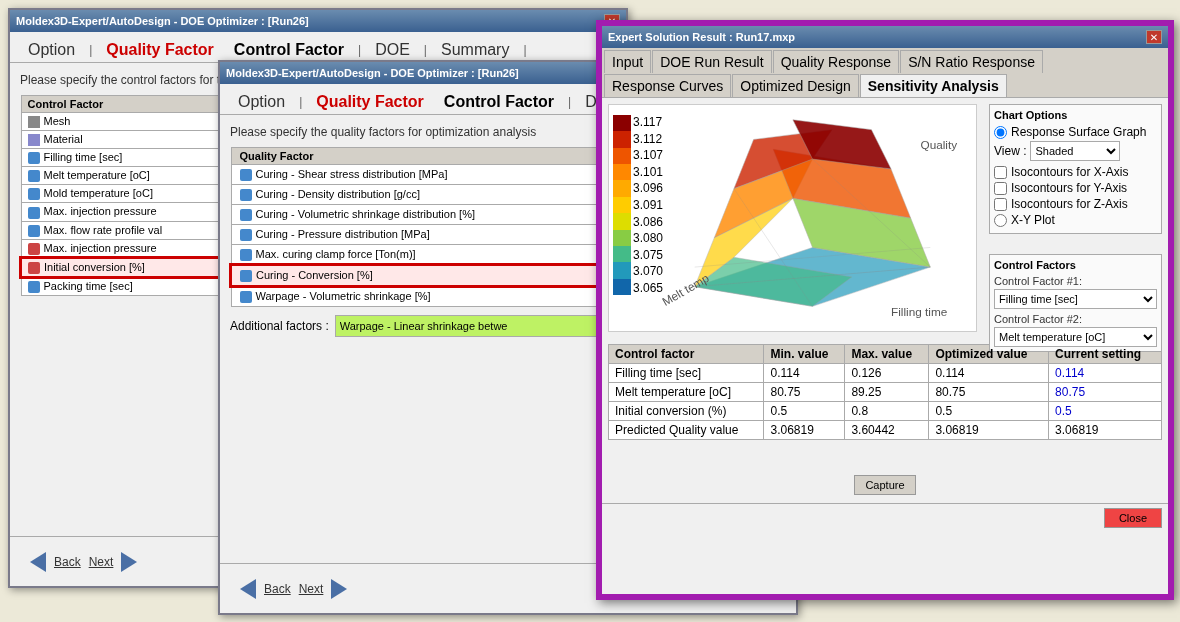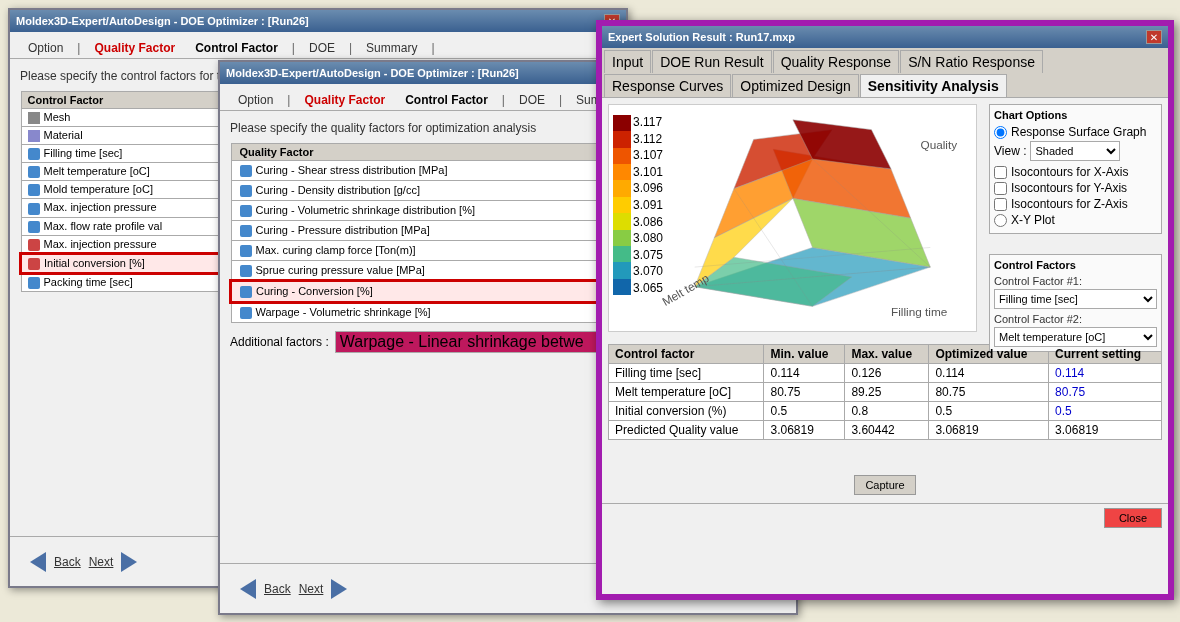--- a/index.html
+++ b/index.html
@@ -40,21 +40,21 @@
       display: flex;
       align-items: center;
       padding: 6px 10px 0 10px;
       background: #f0f0f0;
       border-bottom: 1px solid #aaa;
       gap: 4px;
     }
     .tab {
       padding: 3px 8px;
       cursor: pointer;
-      font-size: 12px;
+      font-size: 16px;
       color: #333;
       text-align: right;
     }
     .tab.active { font-weight: bold; color: #c00; }
     .tab-separator { color: #666; margin: 0 2px; }
     .tab.bold-black { font-weight: bold; color: #000; }
 
     
     .content { padding: 10px; }
     .subtitle { font-size: 12px; margin-bottom: 8px; color: #333; }
@@ -159,23 +159,23 @@
     }
     .row-highlighted td { border: 2px solid #c00 !important; }
 
     .additional-row {
       display: flex; align-items: center;
       margin-top: 8px; gap: 6px;
     }
     .additional-input {
       flex: 1;
       border: 1px solid #aaa;
-      background: #be185d;
+      background: #bef264;
       padding: 2px 4px;
-      font-size: 16px;
+      font-size: 11px;
       height: 22px;
     }
 
     
     .expert-window {
       position: absolute;
       top: 20px; left: 596px;
       width: 578px;
       height: 580px;
       background: #f0f0f0;
@@ -460,24 +460,20 @@
         <tr>
           <td><span style="display:inline-block;width:12px;height:12px;background:#4488cc;margin-right:4px;vertical-align:middle;border-radius:2px;"></span>Curing - Volumetric shrinkage distribution [%]</td>
           <td class="check-col"><input type="checkbox" style=""></td>
         </tr>
         <tr>
           <td><span style="display:inline-block;width:12px;height:12px;background:#4488cc;margin-right:4px;vertical-align:middle;border-radius:2px;"></span>Curing - Pressure distribution [MPa]</td>
           <td class="check-col"><input type="checkbox" style=""></td>
         </tr>
         <tr>
           <td><span style="display:inline-block;width:12px;height:12px;background:#4488cc;margin-right:4px;vertical-align:middle;border-radius:2px;"></span>Max. curing clamp force [Ton(m)]</td>
-          <td class="check-col"><input type="checkbox" style=""></td>
-        </tr>
-        <tr>
-          <td><span style="display:inline-block;width:12px;height:12px;background:#4488cc;margin-right:4px;vertical-align:middle;border-radius:2px;"></span>Sprue curing pressure value [MPa]</td>
           <td class="check-col"><input type="checkbox" style=""></td>
         </tr>
         <tr class="row-highlighted" style="outline:2px solid #c00;">
           <td style="border:2px solid #c00; background:#ffe8e8;"><span style="display:inline-block;width:12px;height:12px;background:#4488cc;margin-right:4px;vertical-align:middle;border-radius:2px;"></span>Curing - Conversion [%]</td>
           <td class="check-col" style="border:2px solid #c00;"><input type="checkbox" style=""></td>
         </tr>
         <tr>
           <td><span style="display:inline-block;width:12px;height:12px;background:#4488cc;margin-right:4px;vertical-align:middle;border-radius:2px;"></span>Warpage - Volumetric shrinkage [%]</td>
           <td class="check-col"><input type="checkbox" style=""></td>
         </tr>

